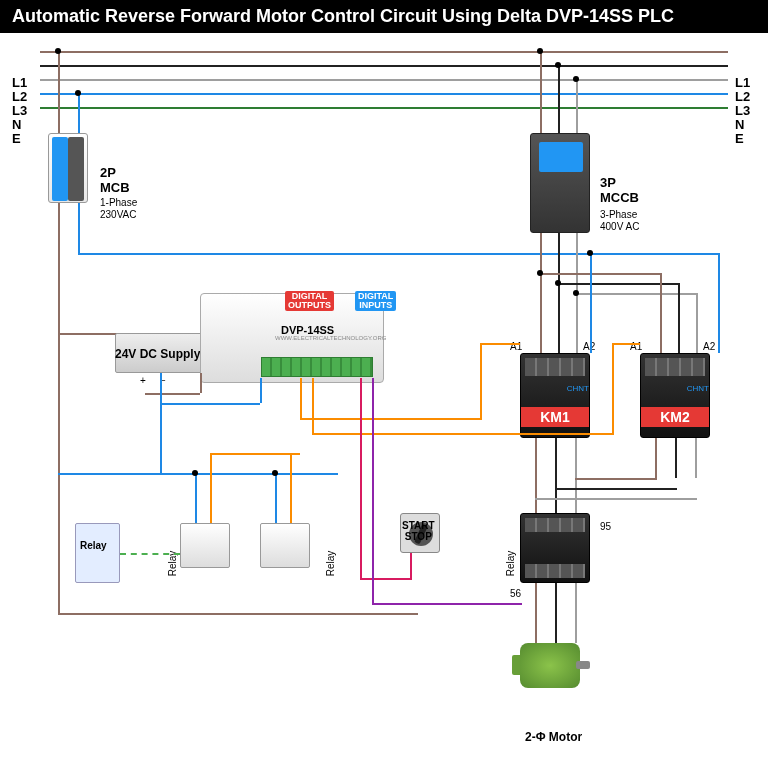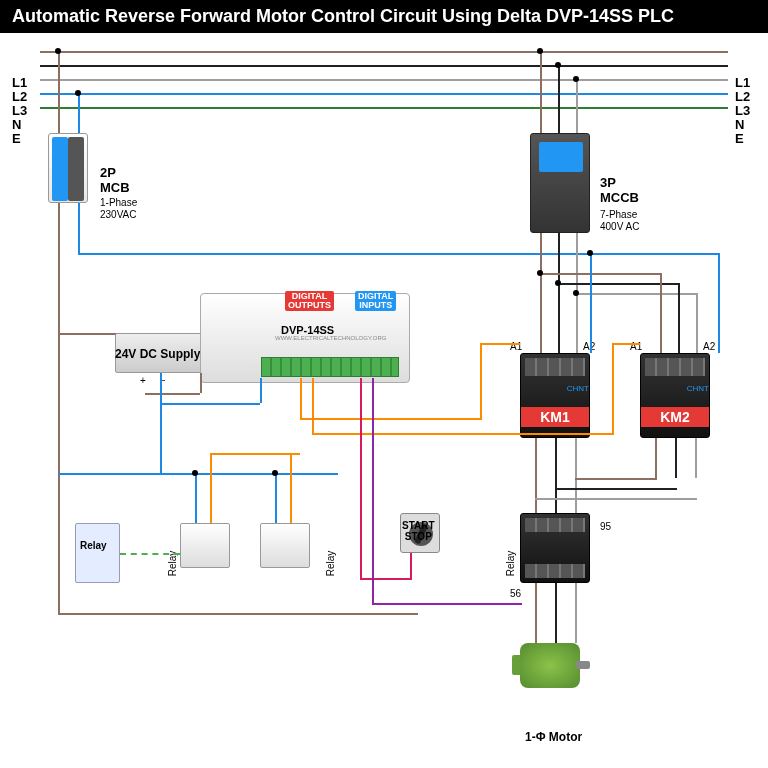--- a/index.html
+++ b/index.html
@@ -11,21 +11,21 @@
   .wire-v { width: 2px; }
   .label { position: absolute; font-size: 13px; font-weight: bold; margin-top: 32px; }
   .label-sm { font-size: 10px; font-weight: normal; }
   .label-md { font-size: 12px; font-weight: bold; }
   .node { position: absolute; width: 6px; height: 6px; border-radius: 50%; background: #000; transform: translate(-3px,-3px); }
   .mcb { position: absolute; width: 40px; height: 70px; background: linear-gradient(#fff,#e8e8e8); border: 1px solid #999; border-radius: 3px; }
   .mcb::before { content:''; position:absolute; left:3px; top:3px; width:16px; height:64px; background:#2196f3; border-radius:2px; }
   .mcb::after { content:''; position:absolute; right:3px; top:3px; width:16px; height:64px; background:#555; border-radius:2px; }
   .mccb { position: absolute; width: 60px; height: 100px; background: linear-gradient(#555,#333); border: 1px solid #222; border-radius: 3px; }
   .mccb::before { content:''; position:absolute; left:8px; top:8px; width:44px; height:30px; background:#2196f3; border-radius:2px; }
-  .plc { position: absolute; width: 210px; height: 90px; background: linear-gradient(#fff,#ddd); border: 1px solid #aaa; border-radius: 4px; text-align: center; }
+  .plc { position: absolute; width: 184px; height: 90px; background: linear-gradient(#fff,#ddd); border: 1px solid #aaa; border-radius: 4px; text-align: center; }
   .plc-terminals { position: absolute; bottom: 5px; left: 60px; right: 10px; height: 20px; background: repeating-linear-gradient(90deg,#4caf50 0 8px,#388e3c 8px 10px); border:1px solid #2e7d32; }
   .plc-model { position:absolute; top:30px; left:80px; font-size:11px; font-weight:bold; }
   .psu { position: absolute; width: 110px; height: 40px; background: linear-gradient(#eee,#ccc); border:1px solid #999; border-radius:2px; }
   .contactor { position: absolute; width: 70px; height: 85px; background: linear-gradient(#333,#111); border: 1px solid #000; border-radius: 3px; }
   .contactor .km-label { position:absolute; bottom:10px; width:100%; text-align:center; color:#fff; background:#e53935; font-weight:bold; font-size:14px; padding:2px 0; }
   .contactor .chint { position:absolute; top:30px; width:100%; text-align:right; color:#2196f3; font-size:8px; }
   .contactor::before { content:''; position:absolute; top:4px; left:4px; right:4px; height:18px; background:repeating-linear-gradient(90deg,#555 0 10px,#777 10px 12px); }
   .ovr { position:absolute; width:70px; height:70px; background:linear-gradient(#333,#111); border:1px solid #000; border-radius:3px; }
   .ovr::before { content:''; position:absolute; top:4px; left:4px; right:4px; height:14px; background:repeating-linear-gradient(90deg,#555 0 10px,#777 10px 12px); }
   .ovr::after { content:''; position:absolute; bottom:4px; left:4px; right:4px; height:14px; background:repeating-linear-gradient(90deg,#555 0 10px,#777 10px 12px); }
@@ -106,21 +106,21 @@
 <div class="wire wire-v" style="left:540px;top:18px;height:82px;background:#8d6e63;"></div>
 <div class="wire wire-v" style="left:558px;top:32px;height:68px;background:#212121;"></div>
 <div class="wire wire-v" style="left:576px;top:46px;height:54px;background:#9e9e9e;"></div>
 <div class="node" style="left:540px;top:18px;"></div>
 <div class="node" style="left:558px;top:32px;"></div>
 <div class="node" style="left:576px;top:46px;"></div>
 
 <div class="mccb" style="left:530px;top:100px;"></div>
 <div class="label" style="left:600px;top:110px;white-space:pre;">3P
 MCCB</div>
-<div class="label label-sm" style="left:600px;top:144px;">7-Phase</div>
+<div class="label label-sm" style="left:600px;top:144px;">3-Phase</div>
 <div class="label label-sm" style="left:600px;top:156px;">400V AC</div>
 
 <div class="wire wire-v" style="left:540px;top:200px;height:120px;background:#8d6e63;"></div>
 <div class="wire wire-v" style="left:558px;top:200px;height:120px;background:#212121;"></div>
 <div class="wire wire-v" style="left:576px;top:200px;height:120px;background:#9e9e9e;"></div>
 
 <div class="wire wire-h" style="left:540px;top:240px;width:120px;background:#8d6e63;"></div>
 <div class="wire wire-h" style="left:558px;top:250px;width:120px;background:#212121;"></div>
 <div class="wire wire-h" style="left:576px;top:260px;width:120px;background:#9e9e9e;"></div>
 <div class="wire wire-v" style="left:660px;top:240px;height:80px;background:#8d6e63;"></div>
@@ -168,21 +168,21 @@
 <div class="wire wire-h" style="left:555px;top:455px;width:122px;background:#212121;"></div>
 <div class="wire wire-h" style="left:535px;top:465px;width:162px;background:#9e9e9e;"></div>
 
 <div class="wire wire-v" style="left:535px;top:550px;height:60px;background:#8d6e63;"></div>
 <div class="wire wire-v" style="left:555px;top:550px;height:60px;background:#212121;"></div>
 <div class="wire wire-v" style="left:575px;top:550px;height:60px;background:#9e9e9e;"></div>
 
 <div class="motor" style="left:510px;top:605px;">
   <div class="motor-body"></div>
 </div>
-<div class="label label-md" style="left:525px;top:665px;">1-Φ Motor</div>
+<div class="label label-md" style="left:525px;top:665px;">2-Φ Motor</div>
 
 <div class="selector" style="left:400px;top:480px;"></div>
 <div class="label label-sm" style="left:402px;top:455px;white-space:pre;text-align:center;font-weight:bold;">START
 STOP</div>
 
 <div class="wire wire-v" style="left:360px;top:345px;height:200px;background:#d81b60;"></div>
 <div class="wire wire-h" style="left:360px;top:545px;width:50px;background:#d81b60;"></div>
 <div class="wire wire-v" style="left:410px;top:520px;height:27px;background:#d81b60;"></div>
 
 <div class="wire wire-v" style="left:372px;top:345px;height:225px;background:#8e24aa;"></div>

